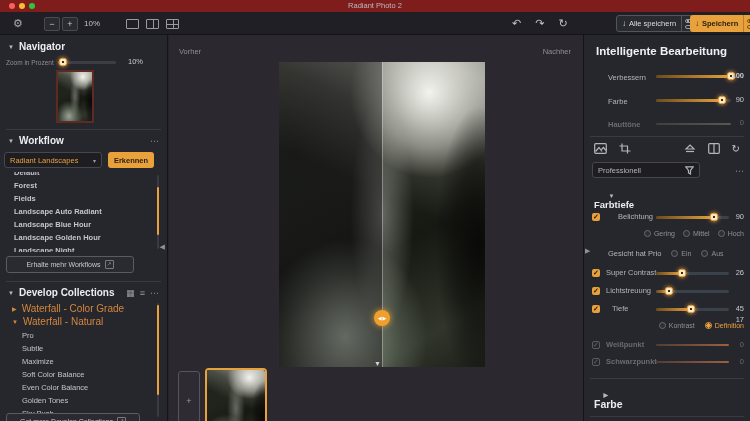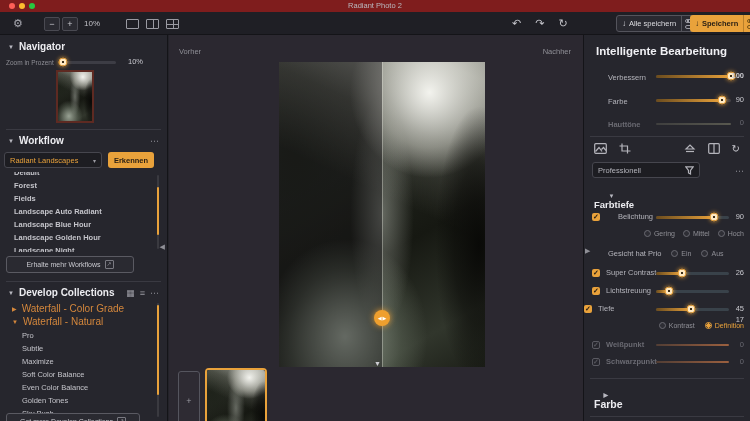--- a/index.html
+++ b/index.html
@@ -412,21 +412,21 @@
       <span class="slabel">Lichtstreuung</span>
     </div>
     <div class="track teal" style="left:72px; top:255px; width:73px;">
       <div class="fill" style="width:18%"></div>
         <div class="thumb" style="left:18%;"></div>
     </div>
     <div class="row" style="right:6px; top:251px;margin-top:29px;">
         <span class="sval">17</span>
       </div>
 
-    <div class="row" style="left:0; top:269px; gap:6px;justify-content:center;">
+    <div class="row" style="left:8px; top:269px; gap:12px;justify-content:center;">
       <span class="cb">✓</span>
       <span class="slabel">Tiefe</span>
     </div>
     <div class="track teal" style="left:72px; top:273px; width:73px;">
       <div class="fill" style="width:48%"></div>
         <div class="thumb" style="left:48%;"></div>
     </div>
     <div class="row" style="right:6px; top:269px;">
         <span class="sval">45</span>
       </div>

